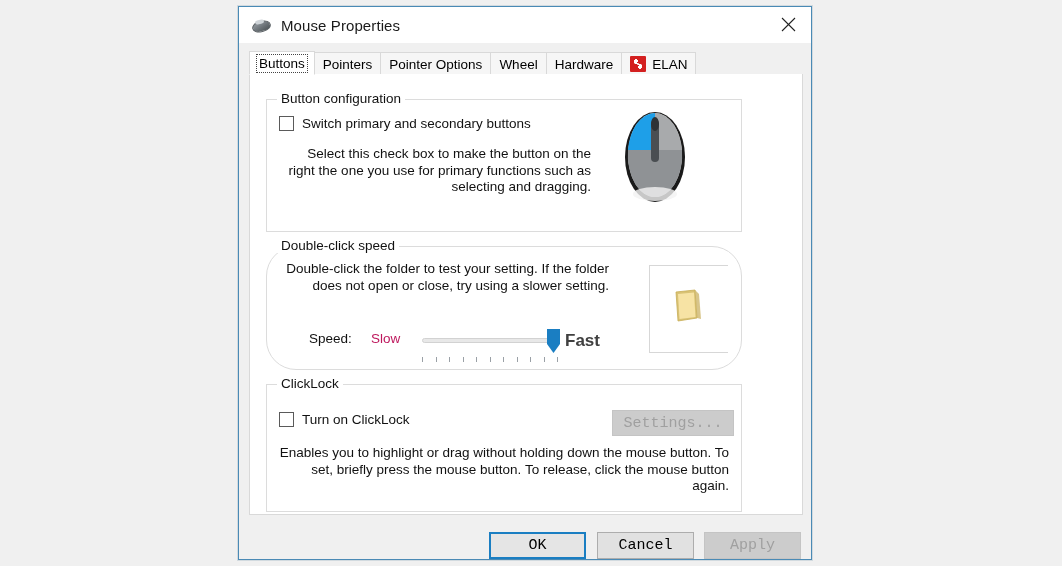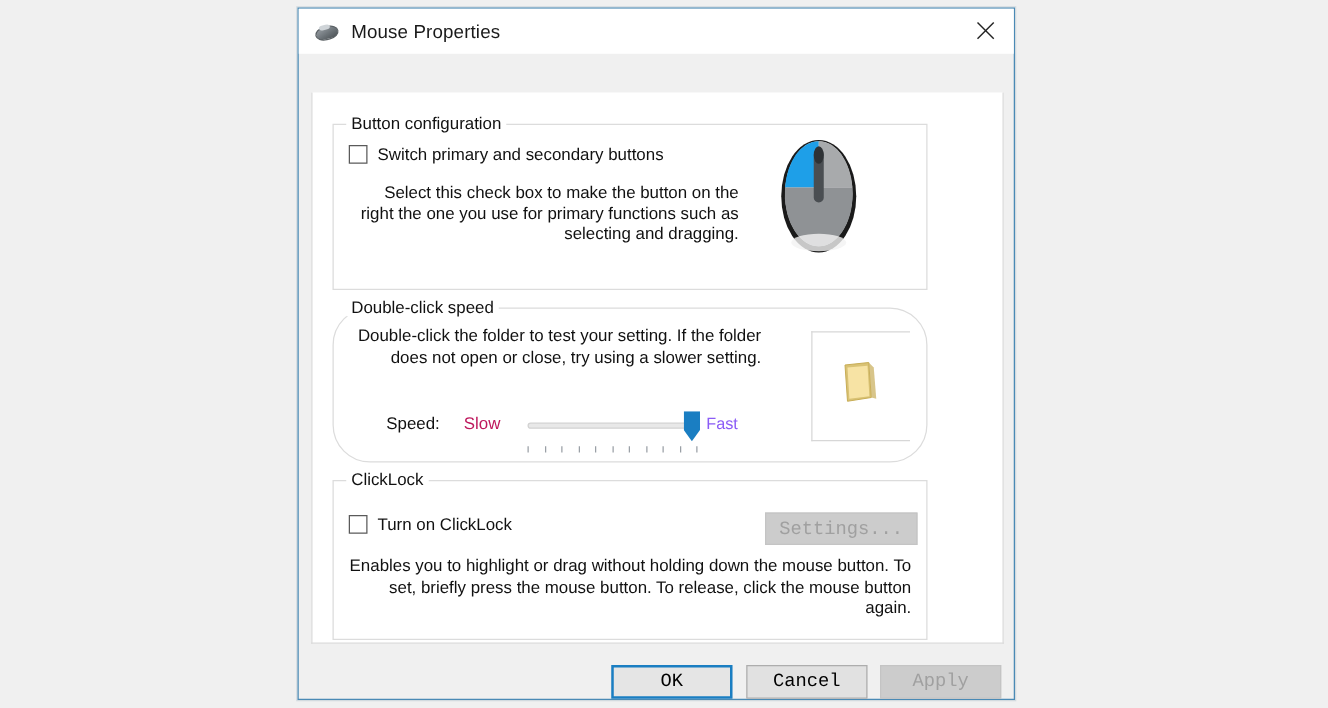--- a/index.html
+++ b/index.html
@@ -207,21 +207,21 @@
   #speed-row {
     position: absolute;
     left: 12px;
     top: 80px;
     width: 460px;
     height: 34px;
     margin-left: 30px;
   }
   #speed-label { position:absolute; left:0; top:4px; font-size:13.5px; color:#111; }
   #slow-label  { position:absolute; left:62px; top:4px; font-size:13.5px; color:#be185d; }
-  #fast-label  { position:absolute; left:256px; top:4px; font-size:13px; color:#8b5cf6; }
+  #fast-label  { position:absolute; left:256px; top:4px; font-size:17px; color:#404040;font-weight:bold; }
   #slider-track {
     position: absolute;
     left: 113px; top: 11px;
     width: 134px; height: 5px;
     background: #e8e8e8;
     border: 1px solid #d2d2d2;
     border-radius: 3px;
     box-sizing: border-box;
   }
   #slider-thumb {
@@ -306,20 +306,41 @@
     </div>
     <div id="title-text">Mouse Properties</div>
     <div id="close-button">
       <svg width="15" height="15" viewBox="0 0 15 15" aria-hidden="true">
         <line x1="1" y1="1" x2="14" y2="14" stroke="#222" stroke-width="1.1"></line>
         <line x1="14" y1="1" x2="1" y2="14" stroke="#222" stroke-width="1.1"></line>
       </svg>
     </div>
   </div>
 
+  <div id="tabstrip">
+    <div class="tab selected">
+      <span class="tab-label">Buttons</span>
+    </div>
+    <div class="tab">
+      <span class="tab-label">Pointers</span>
+    </div>
+    <div class="tab">
+      <span class="tab-label">Pointer Options</span>
+    </div>
+    <div class="tab">
+      <span class="tab-label">Wheel</span>
+    </div>
+    <div class="tab">
+      <span class="tab-label">Hardware</span>
+    </div>
+    <div class="tab">
+      <span class="tab-icon-elan"></span>
+      <span class="tab-label">ELAN</span>
+    </div>
+  </div>
 
   <div id="tabpage">
 
     <div class="groupbox" id="group-button-config">
       <span class="group-title">Button configuration</span>
 
       <div class="check-row" style="left:12px; top:16px;">
         <span class="checkbox"></span>
         <span class="check-label">Switch primary and secondary buttons</span>
       </div>

